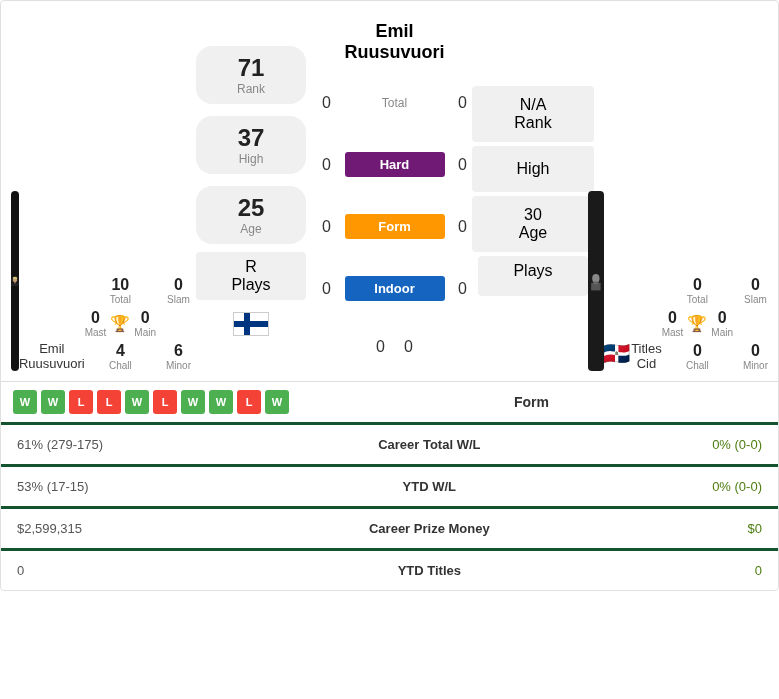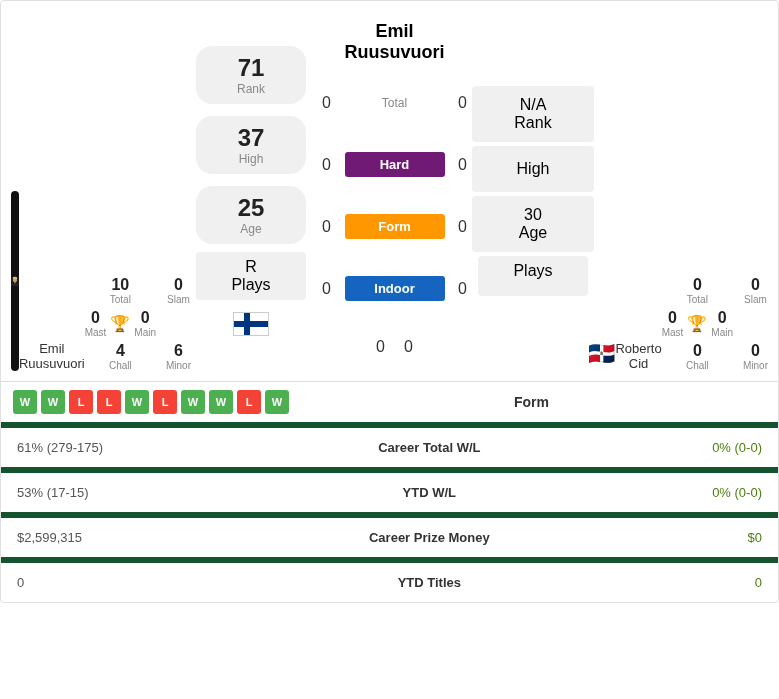--- a/index.html
+++ b/index.html
@@ -225,21 +225,21 @@
       color: #333;
     }
 
     
     .stats-table {
       width: 100%;
       border-collapse: collapse;
     }
 
     .stats-table tr {
-      border-top: 6px solid #14532d;
+      border-top: 3px solid #14532d;
     }
 
     .stats-table td {
       padding: 12px 16px;
       font-size: 13px;
     }
 
     .stats-table .left-val { color: #555; text-align: left; }
     .stats-table .mid-label { text-align: center; font-weight: bold; color: #333; }
     .stats-table .right-val { color: #4d7c0f; text-align: right; }
@@ -421,21 +421,21 @@
           <rect width="150" height="180" fill="#1a1a1a"></rect>
 
           <ellipse cx="75" cy="65" rx="35" ry="42" fill="#888"></ellipse>
           <rect x="30" y="107" width="90" height="73" fill="#555"></rect>
           <ellipse cx="75" cy="108" rx="25" ry="15" fill="#666"></ellipse>
         </svg>
       </div>
       <div style="text-align:center; margin-bottom:4px">
         <span style="font-size:22px">🇩🇴</span>
       </div>
-      <div class="player-name">Roberto Cid</div>
+      <div class="player-name">Titles Cid</div>
       <div class="player-stats">
         <div class="stat-item">
           <div class="stat-value">0</div>
           <div class="stat-label">Total</div>
         </div>
         <div class="stat-item">
           <div class="stat-value">0</div>
           <div class="stat-label">Slam</div>
         </div>
         <div class="stat-item trophy-row">

